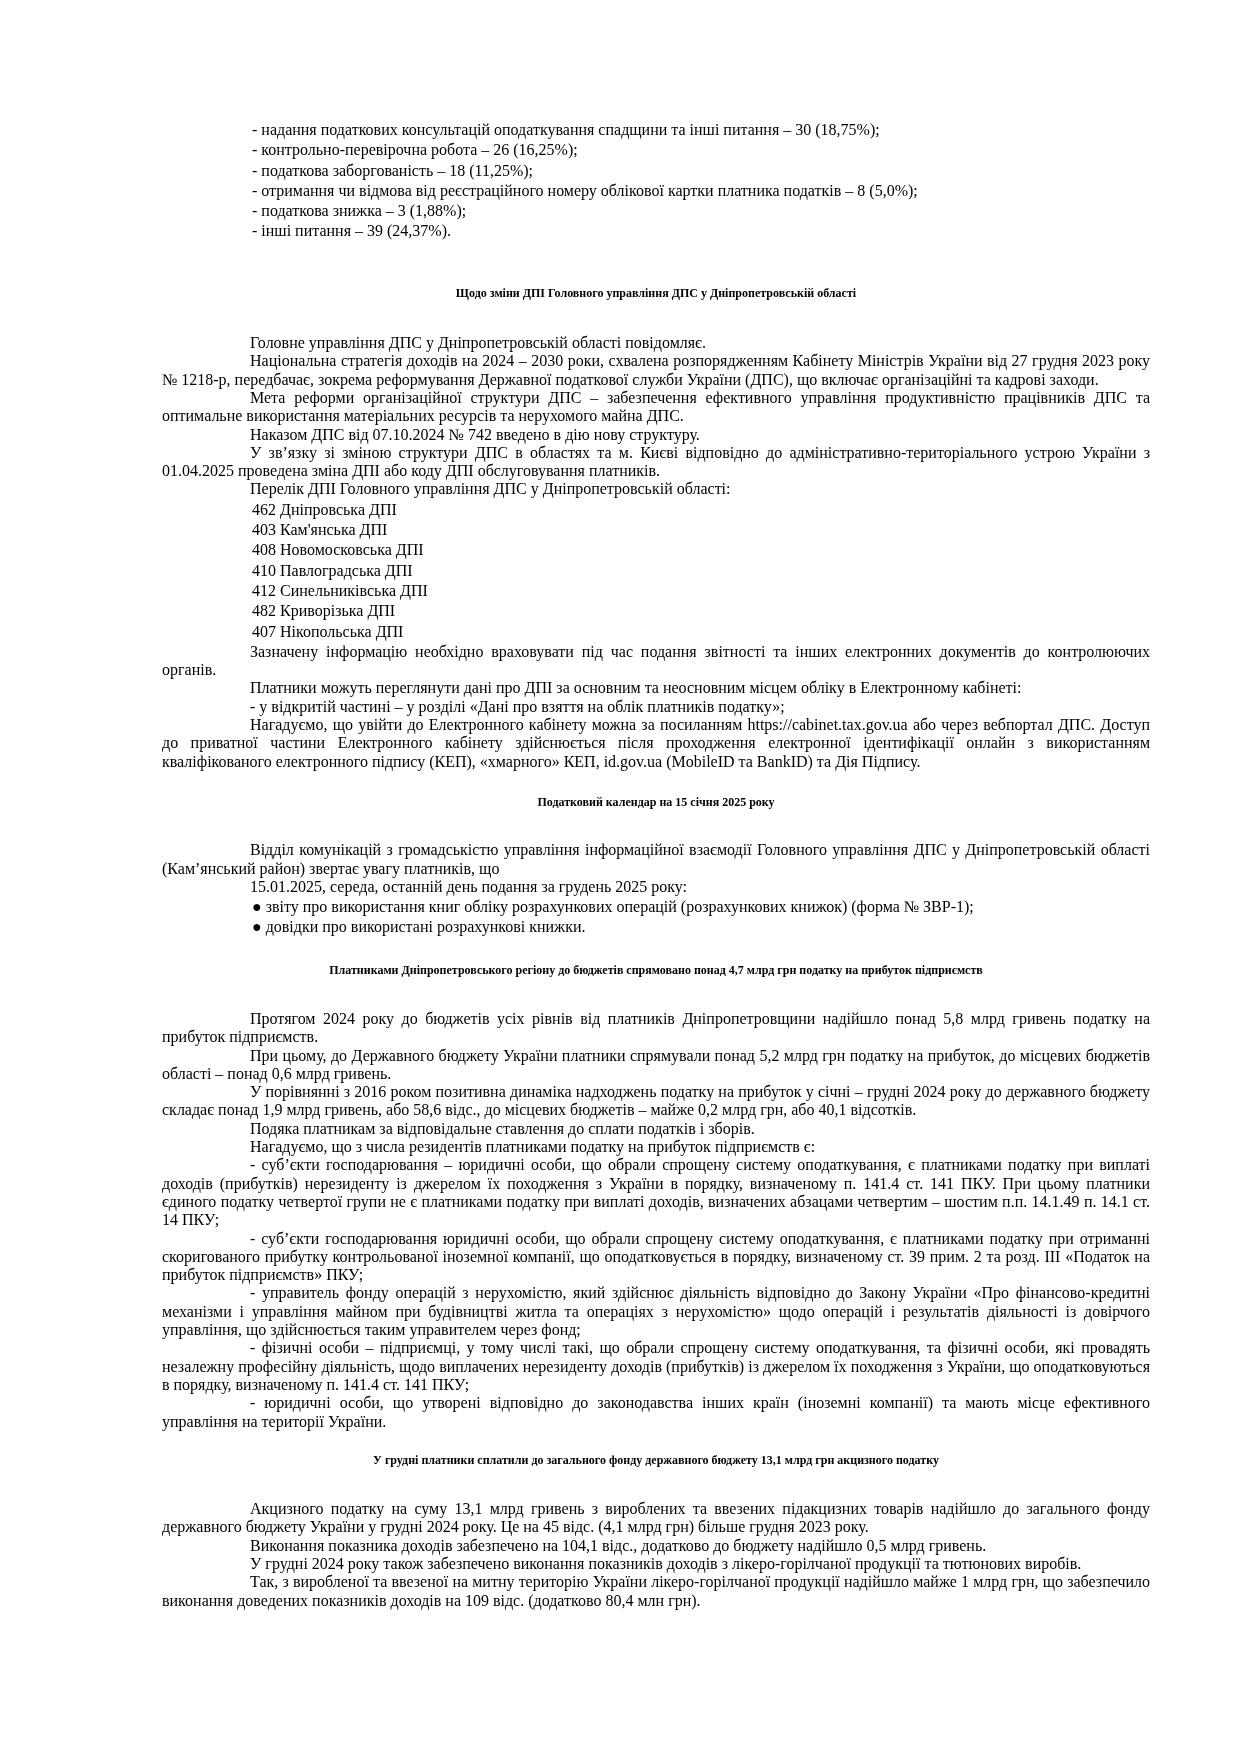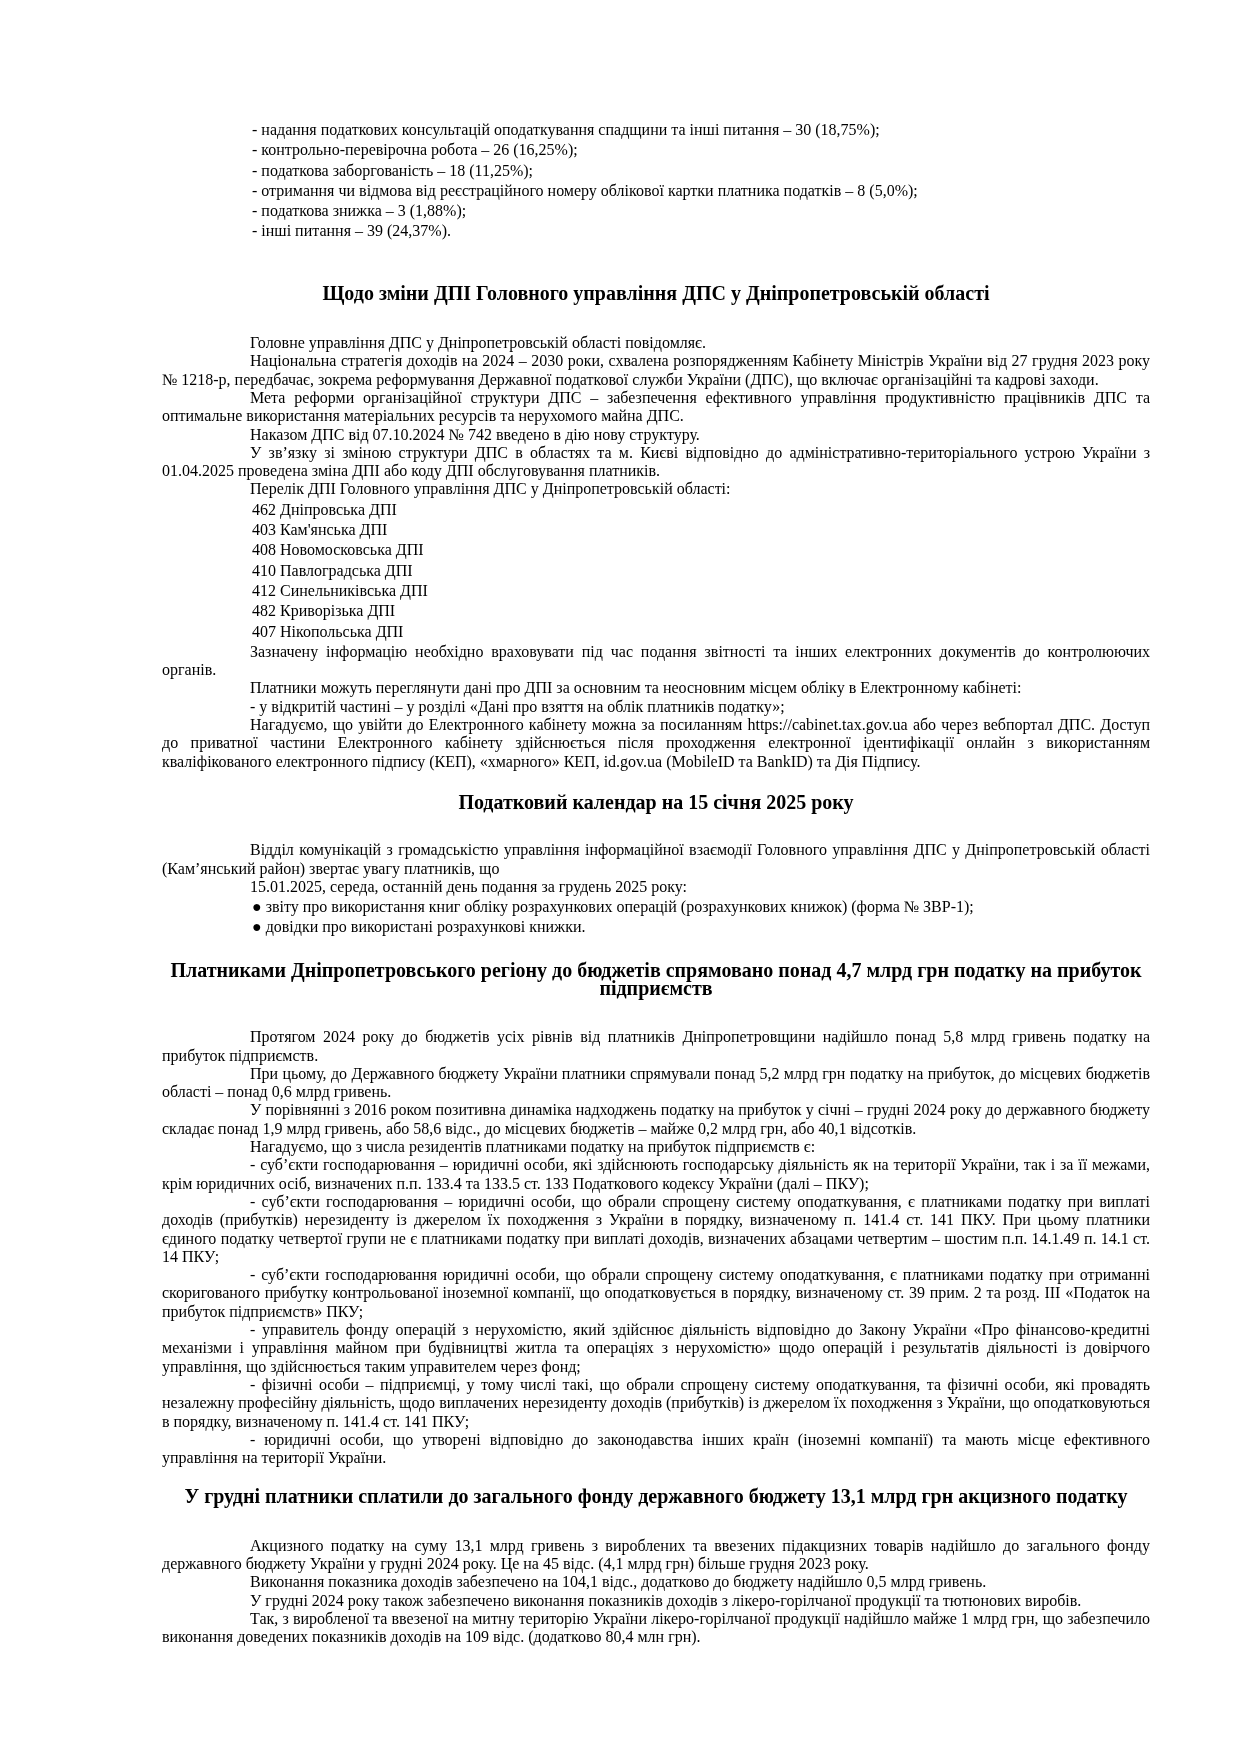--- a/index.html
+++ b/index.html
@@ -23,21 +23,21 @@
   }
   .line {
     margin: 2px;
     text-indent: 88px;
   }
   .hd {
     margin: 0;
     font-weight: bold;
     text-align: center;
     text-indent: 0;
-    font-size: 20px;
+    font-size: 12px;
     line-height: 18.3px;
   }
   .hd1 { margin: 43px 0 32px; }
   .hd2 { margin: 22px 0 30px; }
   .hd3 { margin: 24px 0 31px; }
   .hd4 { margin: 20px 0 31px; }
 </style>
 </head>
 <body>
 
@@ -81,22 +81,22 @@
     <p class="par">15.01.2025, середа, останній день подання за грудень 2025 року:</p>
     <p class="line">● звіту про використання книг обліку розрахункових операцій (розрахункових  книжок) (форма № ЗВР-1);</p>
     <p class="line">● довідки про використані розрахункові книжки.</p>
   </div>
 
   <div>
     <p class="hd hd3">Платниками Дніпропетровського регіону до бюджетів спрямовано понад 4,7 млрд грн податку на прибуток підприємств</p>
     <p class="par">Протягом 2024 року до бюджетів усіх рівнів від платників Дніпропетровщини надійшло понад 5,8 млрд гривень податку на прибуток підприємств.</p>
     <p class="par">При цьому, до Державного бюджету України платники спрямували понад 5,2 млрд грн податку на прибуток, до місцевих бюджетів області – понад 0,6 млрд гривень.</p>
     <p class="par">У порівнянні з 2016 роком позитивна динаміка надходжень податку на прибуток у січні – грудні 2024 року до державного бюджету складає понад 1,9 млрд гривень, або 58,6 відс., до місцевих бюджетів – майже 0,2 млрд грн, або 40,1 відсотків.</p>
+    <p class="par">Подяка платникам за відповідальне ставлення до сплати податків і зборів.</p>
     <p class="par">Нагадуємо, що з числа резидентів платниками податку на прибуток підприємств є:</p>
-    <p class="par">- суб’єкти господарювання – юридичні особи, які здійснюють господарську діяльність як на території України, так і за її межами, крім юридичних осіб, визначених п.п. 133.4 та 133.5 ст. 133 Податкового кодексу України (далі – ПКУ);</p>
     <p class="par">- суб’єкти господарювання – юридичні особи, що обрали спрощену систему оподаткування, є платниками податку при виплаті доходів (прибутків) нерезиденту із джерелом їх походження з України в порядку, визначеному п. 141.4 ст. 141 ПКУ. При цьому платники єдиного податку четвертої групи не є платниками податку при виплаті доходів, визначених абзацами четвертим – шостим п.п. 14.1.49 п. 14.1 ст. 14 ПКУ;</p>
     <p class="par">- суб’єкти господарювання юридичні особи, що обрали спрощену систему оподаткування, є платниками податку при отриманні скоригованого прибутку контрольованої іноземної компанії, що оподатковується в порядку, визначеному ст. 39 прим. 2 та розд. ІІІ «Податок на прибуток підприємств» ПКУ;</p>
     <p class="par">- управитель фонду операцій з нерухомістю, який здійснює діяльність відповідно до Закону України «Про фінансово-кредитні механізми і управління майном при будівництві житла та операціях з нерухомістю» щодо операцій і результатів діяльності із довірчого управління, що здійснюється таким управителем через фонд;</p>
     <p class="par">- фізичні особи – підприємці, у тому числі такі, що обрали спрощену систему оподаткування, та фізичні особи, які провадять незалежну професійну діяльність, щодо виплачених нерезиденту доходів (прибутків) із джерелом їх походження з України, що оподатковуються в порядку, визначеному п. 141.4 ст. 141 ПКУ;</p>
     <p class="par">- юридичні особи, що утворені відповідно до законодавства інших країн (іноземні компанії) та мають місце ефективного управління на території України.</p>
   </div>
 
   <div>
     <p class="hd hd4">У грудні платники сплатили до загального фонду державного бюджету 13,1 млрд грн акцизного податку</p>
     <p class="par">Акцизного податку на суму 13,1 млрд гривень з вироблених та ввезених підакцизних товарів надійшло до загального фонду державного бюджету України у грудні 2024 року. Це на 45 відс. (4,1 млрд грн) більше грудня 2023 року.</p>

